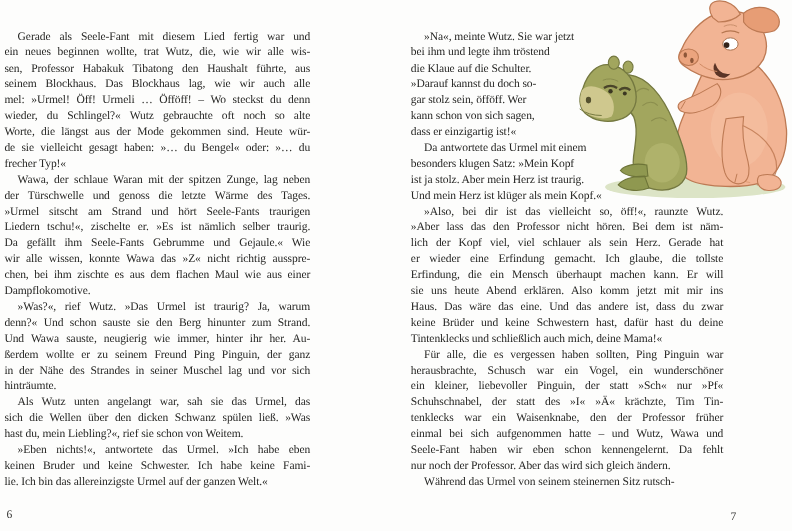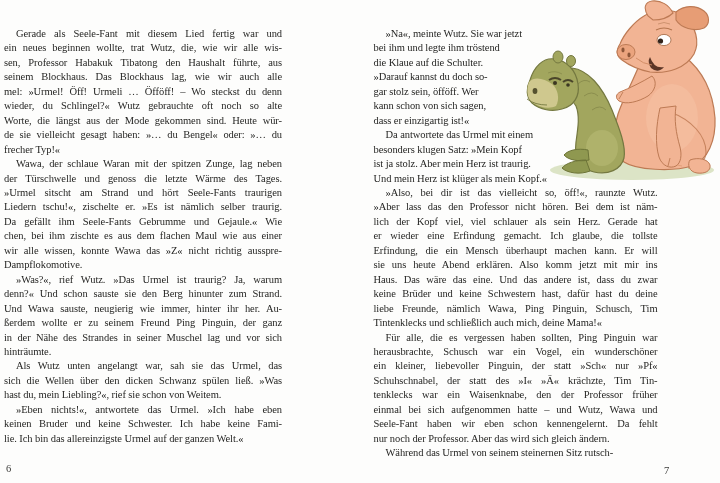--- a/index.html
+++ b/index.html
@@ -68,22 +68,22 @@
           <div class="line">Worte, die längst aus der Mode gekommen sind. Heute wür-</div>
           <div class="line">de sie vielleicht gesagt haben: »… du Bengel« oder: »… du</div>
           <div class="line">frecher Typ!«</div>
         </div>
         <div class="para">
           <div class="line">Wawa, der schlaue Waran mit der spitzen Zunge, lag neben</div>
           <div class="line">der Türschwelle und genoss die letzte Wärme des Tages.</div>
           <div class="line">»Urmel sitscht am Strand und hört Seele-Fants traurigen</div>
           <div class="line">Liedern tschu!«, zischelte er. »Es ist nämlich selber traurig.</div>
           <div class="line">Da gefällt ihm Seele-Fants Gebrumme und Gejaule.« Wie</div>
+          <div class="line">wir alle wissen, konnte Wawa das »Z« nicht richtig ausspre-</div>
           <div class="line">chen, bei ihm zischte es aus dem flachen Maul wie aus einer</div>
-          <div class="line">wir alle wissen, konnte Wawa das »Z« nicht richtig ausspre-</div>
           <div class="line">Dampflokomotive.</div>
         </div>
         <div class="para">
           <div class="line">»Was?«, rief Wutz. »Das Urmel ist traurig? Ja, warum</div>
           <div class="line">denn?« Und schon sauste sie den Berg hinunter zum Strand.</div>
           <div class="line">Und Wawa sauste, neugierig wie immer, hinter ihr her. Au-</div>
           <div class="line">ßerdem wollte er zu seinem Freund Ping Pinguin, der ganz</div>
           <div class="line">in der Nähe des Strandes in seiner Muschel lag und vor sich</div>
           <div class="line">hinträumte.</div>
         </div>
@@ -119,21 +119,20 @@
         </div>
         <div class="para">
           <div class="line">»Also, bei dir ist das vielleicht so, öff!«, raunzte Wutz.</div>
           <div class="line">»Aber lass das den Professor nicht hören. Bei dem ist näm-</div>
           <div class="line">lich der Kopf viel, viel schlauer als sein Herz. Gerade hat</div>
           <div class="line">er wieder eine Erfindung gemacht. Ich glaube, die tollste</div>
           <div class="line">Erfindung, die ein Mensch überhaupt machen kann. Er will</div>
           <div class="line">sie uns heute Abend erklären. Also komm jetzt mit mir ins</div>
           <div class="line">Haus. Das wäre das eine. Und das andere ist, dass du zwar</div>
           <div class="line">keine Brüder und keine Schwestern hast, dafür hast du deine</div>
-          <div class="line">liebe Freunde, nämlich Wawa, Ping Pinguin, Schusch, Tim</div>
           <div class="line">Tintenklecks und schließlich auch mich, deine Mama!«</div>
         </div>
         <div class="para">
           <div class="line">Für alle, die es vergessen haben sollten, Ping Pinguin war</div>
           <div class="line">herausbrachte, Schusch war ein Vogel, ein wunderschöner</div>
           <div class="line">ein kleiner, liebevoller Pinguin, der statt »Sch« nur »Pf«</div>
           <div class="line">Schuhschnabel, der statt des »I« »Ä« krächzte, Tim Tin-</div>
           <div class="line">tenklecks war ein Waisenknabe, den der Professor früher</div>
           <div class="line">einmal bei sich aufgenommen hatte – und Wutz, Wawa und</div>
           <div class="line">Seele-Fant haben wir eben schon kennengelernt. Da fehlt</div>

